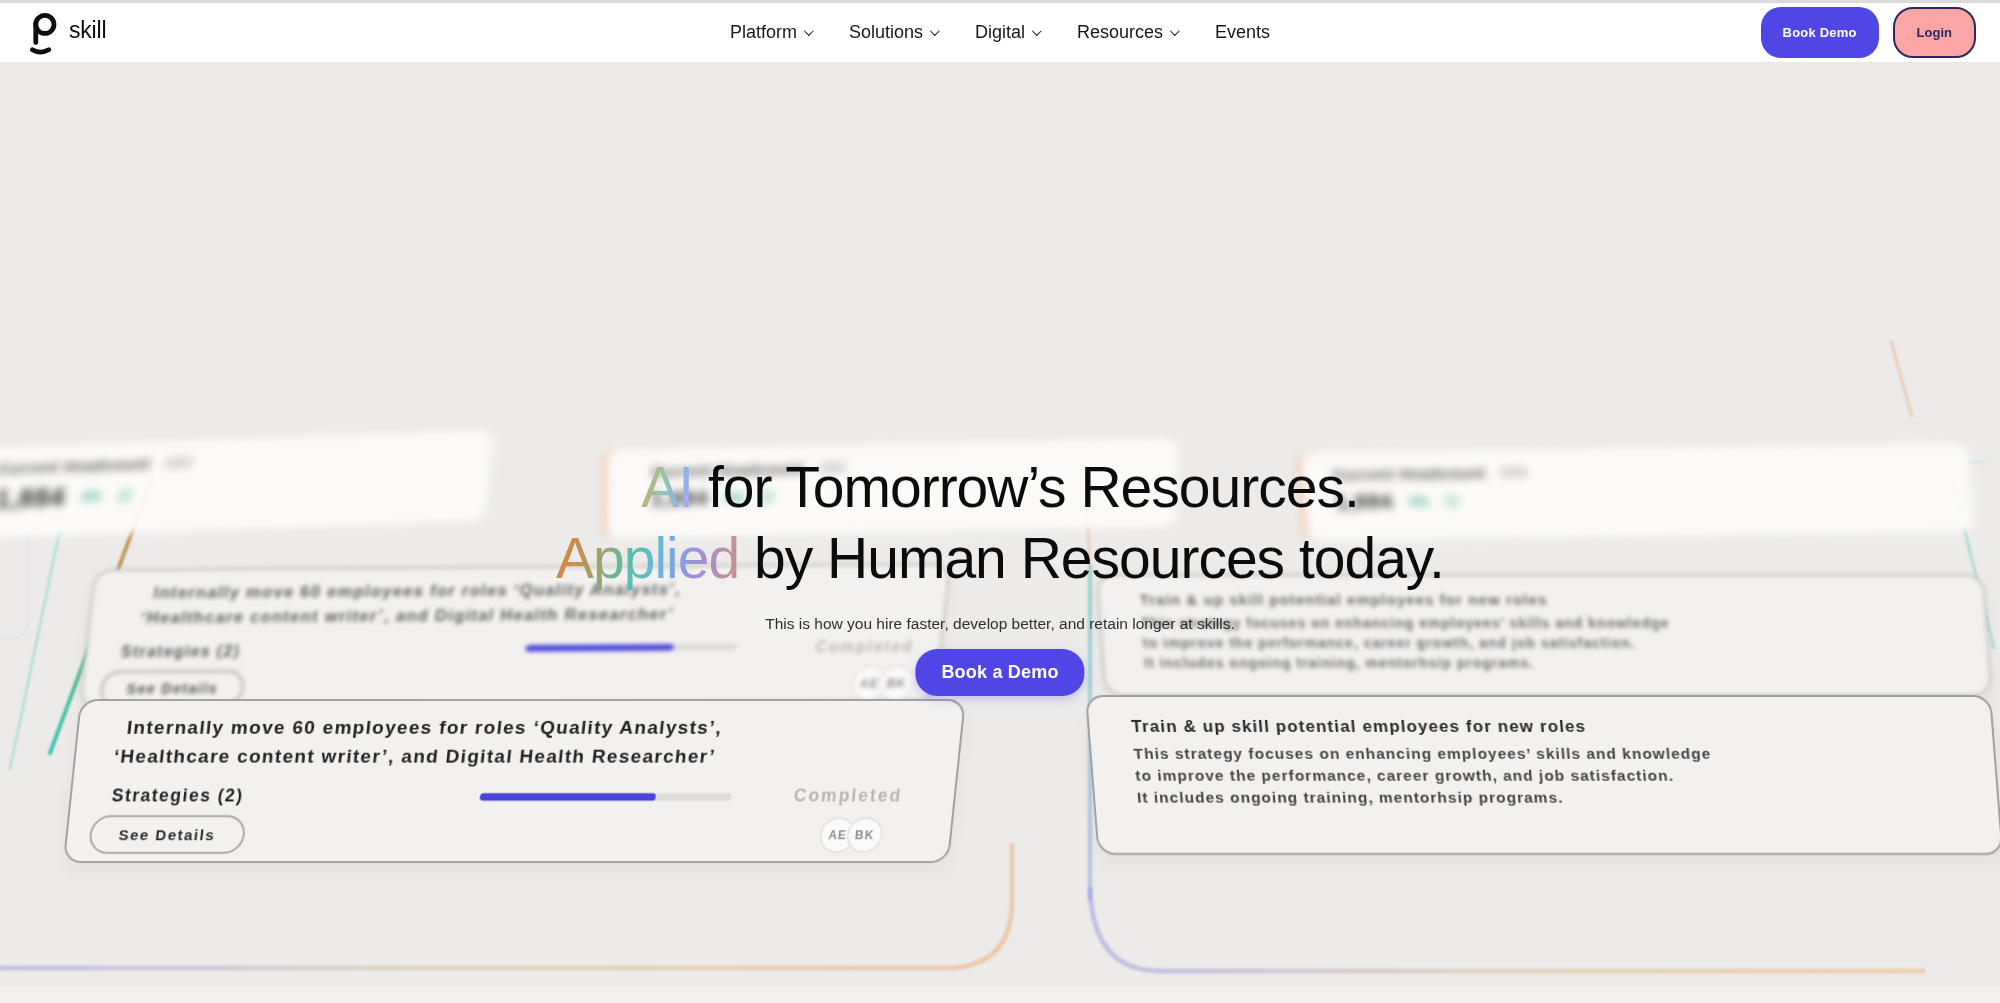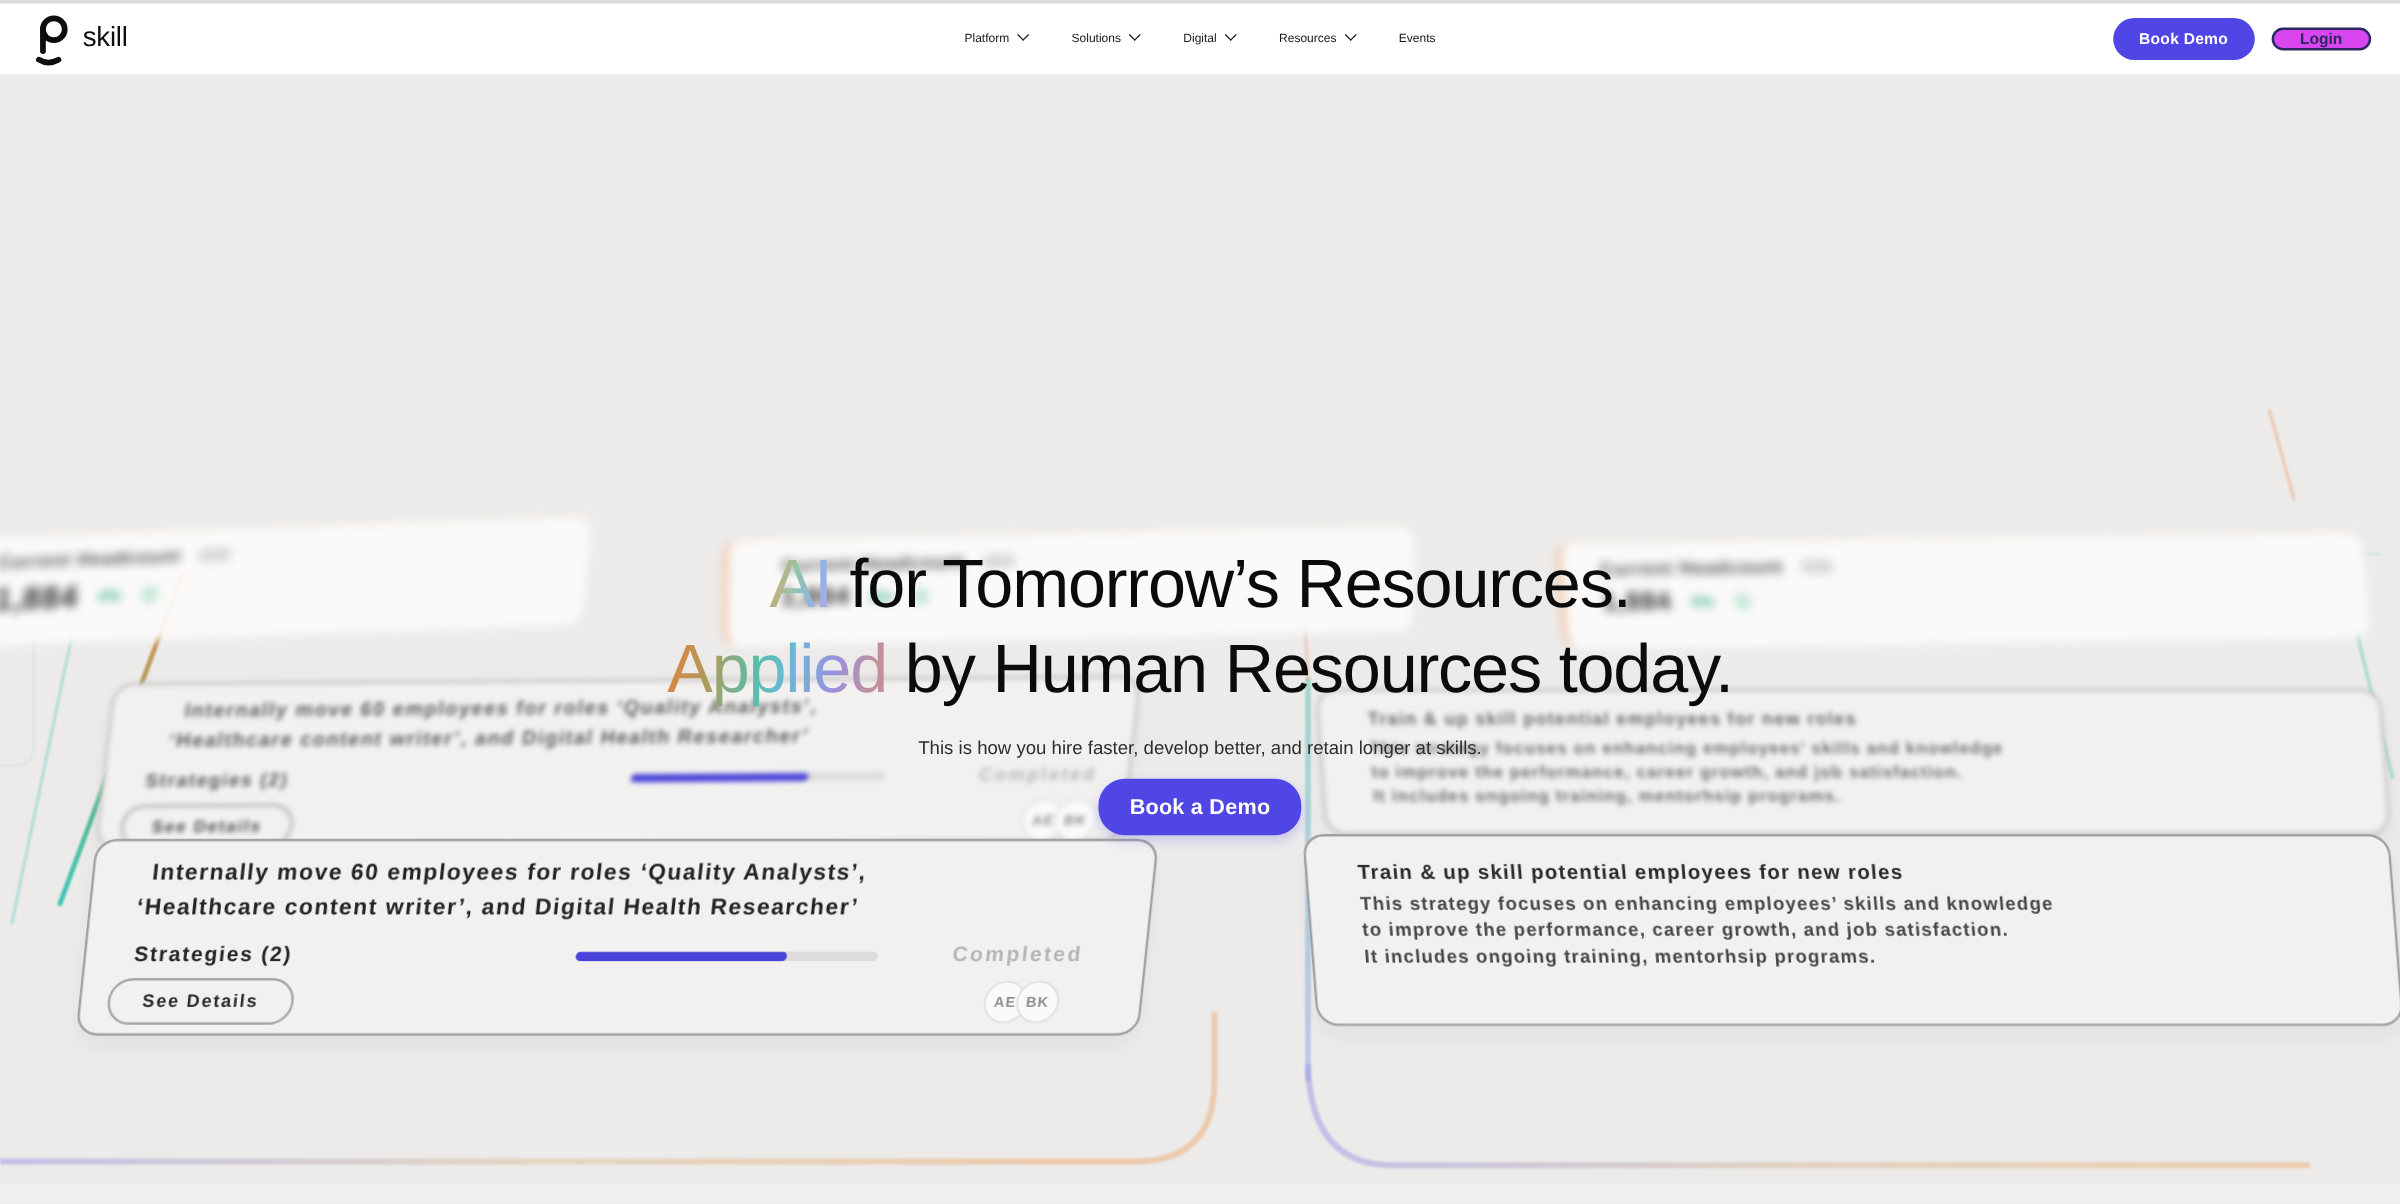--- a/index.html
+++ b/index.html
@@ -13,31 +13,31 @@
   
   header{
     height:60px;background:#ffffff;display:flex;align-items:center;
     padding:0 24px;box-sizing:border-box;position:relative;z-index:50;
     border-bottom:1px solid #e9e8e7;
   }
   .brand{display:flex;align-items:center;gap:9px;cursor:pointer;}
   .brand svg{display:block;}
   .brand-name{font-size:23px;font-weight:500;color:#0d0d0d;letter-spacing:-.2px;margin-top:-4px;}
   nav{position:absolute;left:50%;transform:translateX(-50%);display:flex;align-items:center;gap:38px;}
-  .nav-link{display:flex;align-items:flex-start;gap:7px;font-size:10px;color:#17171a;cursor:pointer;text-decoration:none;}
+  .nav-link{display:flex;align-items:center;gap:7px;font-size:18px;color:#17171a;cursor:pointer;text-decoration:none;}
   .chev{width:6px;height:6px;border-right:1.6px solid #17171a;border-bottom:1.6px solid #17171a;transform:rotate(45deg) translateY(-2px);display:inline-block;}
-  .nav-actions{margin-left:auto;display:flex;align-items:center;gap:14px;}
+  .nav-actions{margin-left:auto;display:flex;gap:14px;}
   .btn-primary{
     background:#4f46e5;color:#fff;border:none;border-radius:20px;
     padding:10px 22px;font-size:13px;font-weight:700;cursor:pointer;
     font-family:inherit;letter-spacing:.2px;
   }
   .btn-outline{
-    background:#d946ef;color:#2c2862;border:2px solid #2c2862;border-radius:20px;
-    padding:0 22px;font-size:13px;font-weight:700;cursor:pointer;font-family:inherit;
+    background:#fca5a5;color:#2c2862;border:2px solid #2c2862;border-radius:20px;
+    padding:16px 22px;font-size:13px;font-weight:700;cursor:pointer;font-family:inherit;
   }
   
   .hero{position:relative;height:940px;overflow:hidden;}
   .bg{position:absolute;inset:0;}
   
   .stat-card{
     position:absolute;background:#fcfbfa;border-radius:14px;
     border:1px solid #eef0ee;border-left:3px solid #ecaa7e;border-top:1px solid #f2ddcd;
     box-sizing:border-box;filter:blur(4px);opacity:.95;
   }

